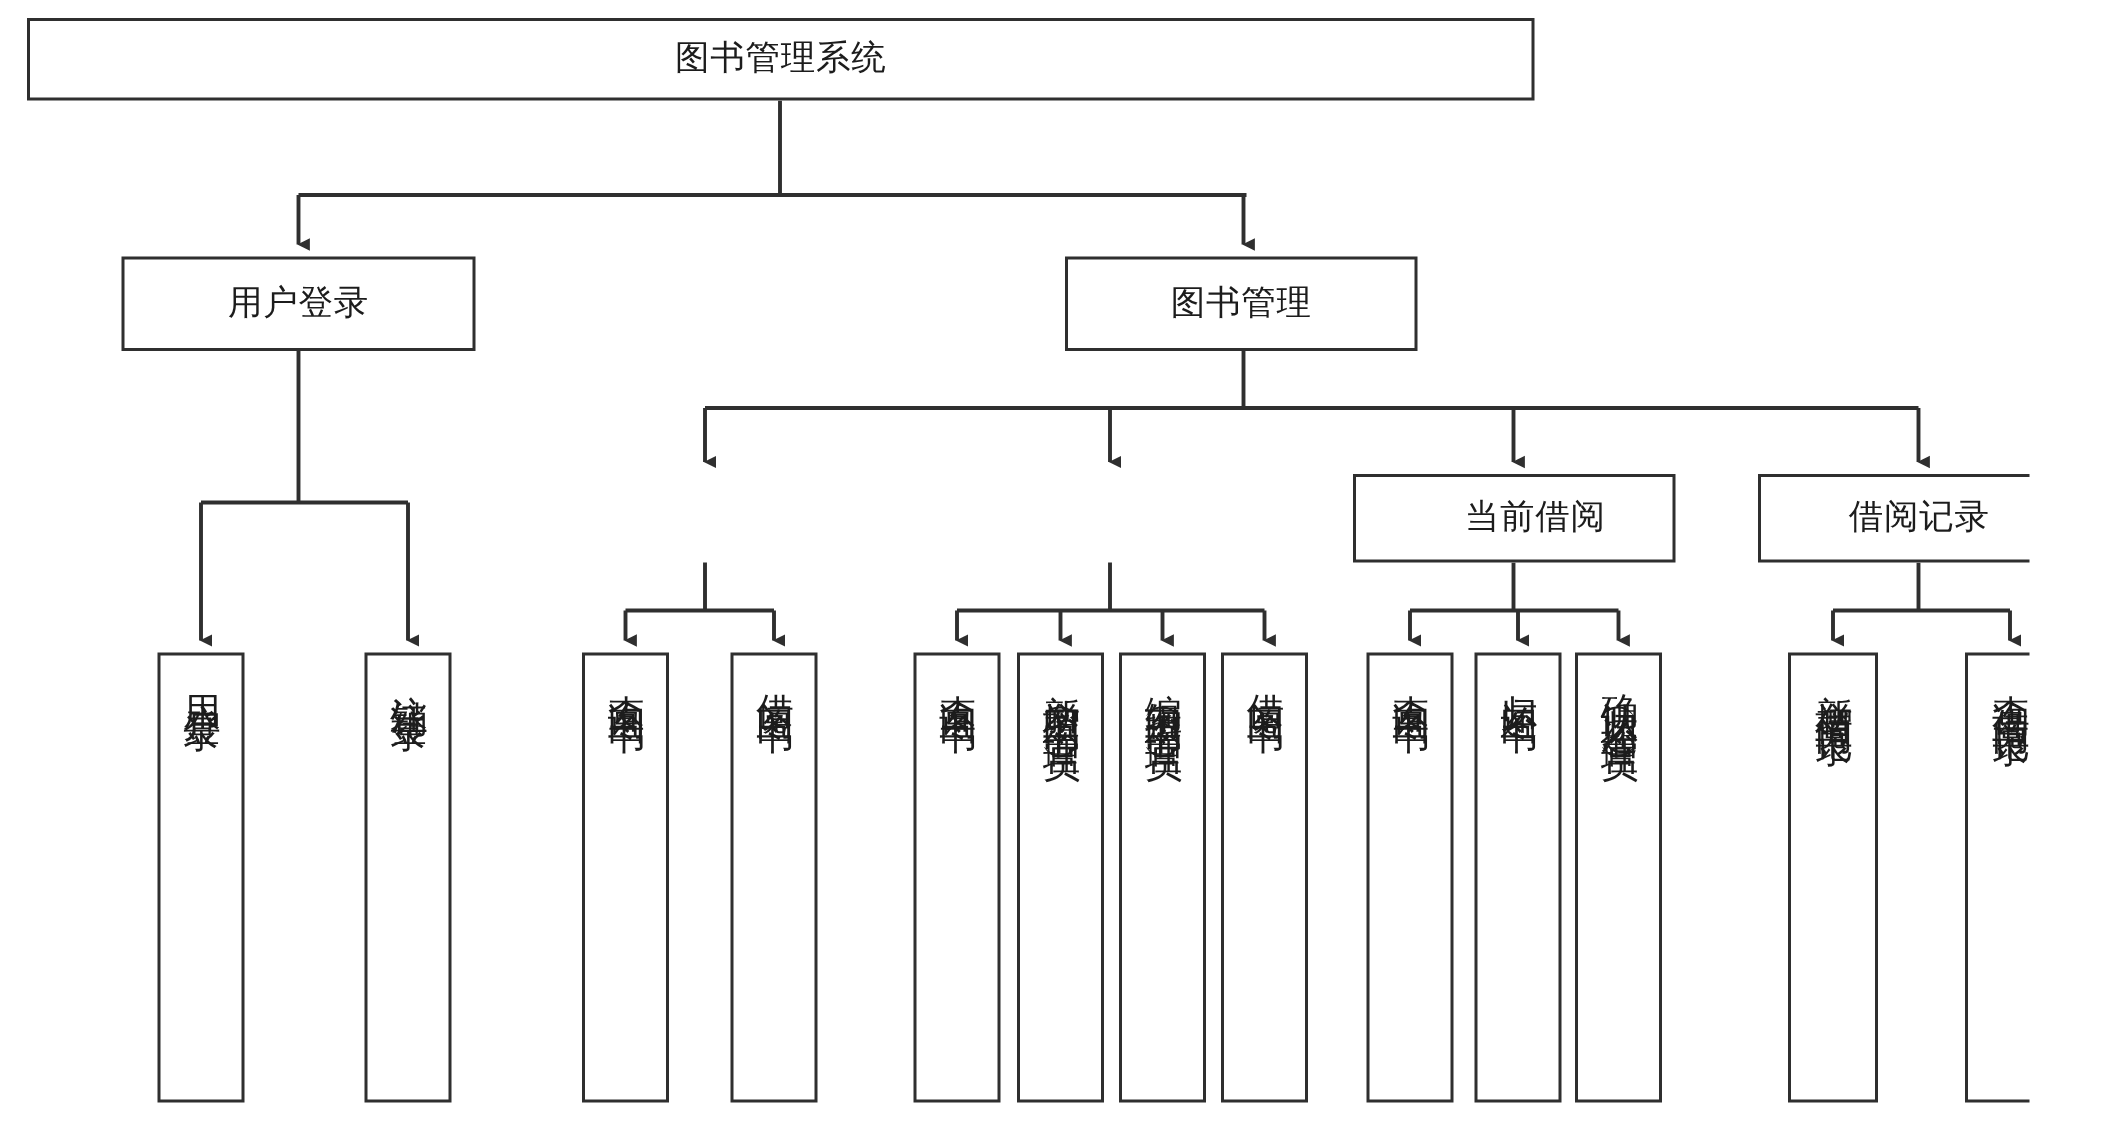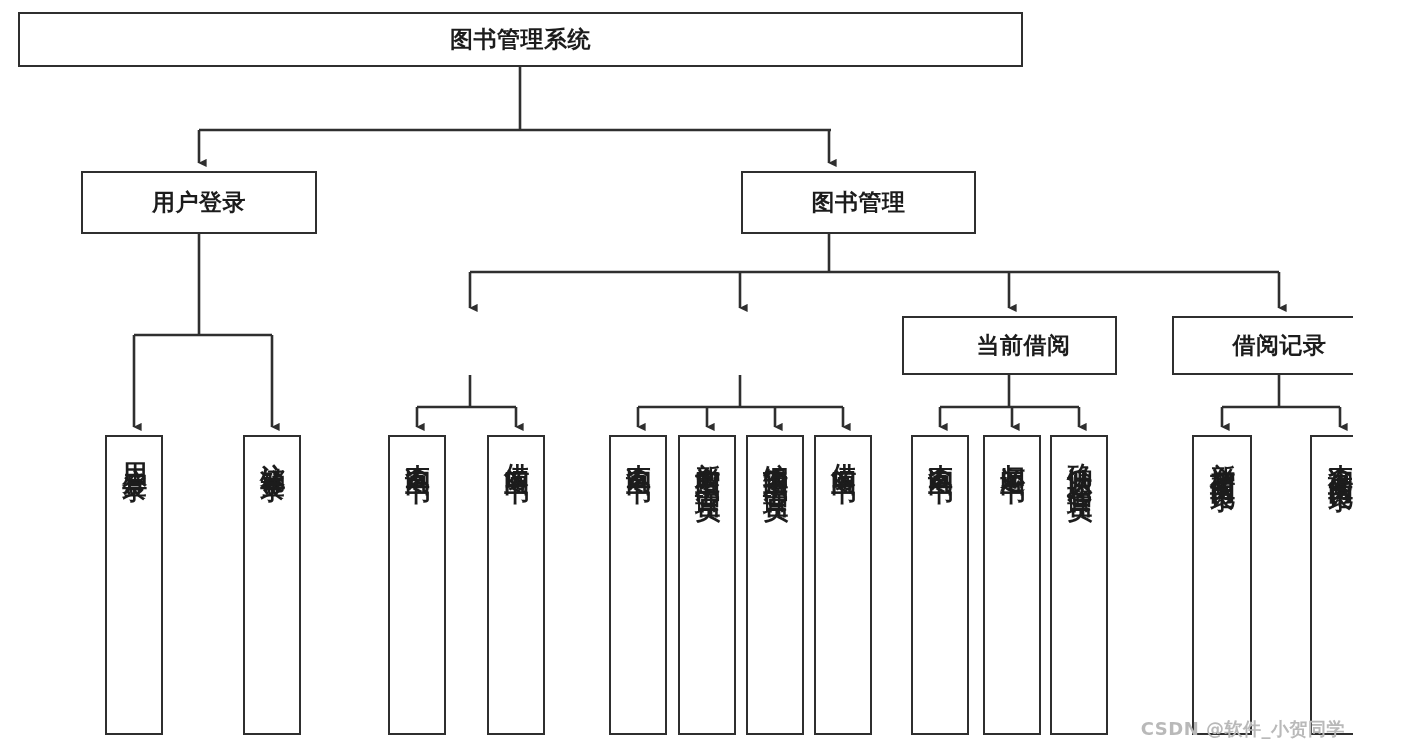--- a/index.html
+++ b/index.html
@@ -9,21 +9,20 @@
   }
   body {
     font-family: "DejaVu Sans", "Liberation Sans", sans-serif;
   }
   #canvas {
     position: relative;
     width: 1353px;
     height: 747px;
     background: #ffffff;
     overflow: hidden;
-    font-weight: bold;
   }
   svg.connectors {
     position: absolute;
     left: 0;
     top: 0;
     width: 1405px;
     height: 747px;
     pointer-events: none;
   }
   .node {
@@ -130,21 +129,21 @@
     </g>
   </svg>
 
   <div class="node horiz root" style="left: 18px; top: 12px; width: 1005px; height: 55px;">
     <span class="label">图书管理系统</span>
   </div>
 
   <div class="node horiz" style="left: 81px; top: 171px; width: 236px; height: 63px;">
     <span class="label">用户登录</span>
   </div>
-  <div class="node horiz" style="left: 741px; top: 171px; width: 235px; height: 63px;">
+  <div class="node horiz" style="left: 710px; top: 171px; width: 235px; height: 63px;">
     <span class="label">图书管理</span>
   </div>
 
   <div class="node horiz" style="left: 902px; top: 316px; width: 215px; height: 59px; padding-left: 28px;">
     <span class="label">当前借阅</span>
   </div>
   <div class="node horiz" style="left: 1172px; top: 316px; width: 215px; height: 59px;">
     <span class="label">借阅记录</span>
   </div>
 
@@ -181,14 +180,13 @@
   <div class="node leaf" style="left: 1050px; top: 435px; width: 58px; height: 300px;">
     <span class="label">确认归还（管理员）</span>
   </div>
   <div class="node leaf" style="left: 1192px; top: 435px; width: 60px; height: 300px;">
     <span class="label">新增借阅记录</span>
   </div>
   <div class="node leaf" style="left: 1310px; top: 435px; width: 60px; height: 300px;">
     <span class="label">查询借阅记录</span>
   </div>
 
-  <div class="watermark">CSDN @软件_小贺同学</div>
 </div>
 
 </body></html>

